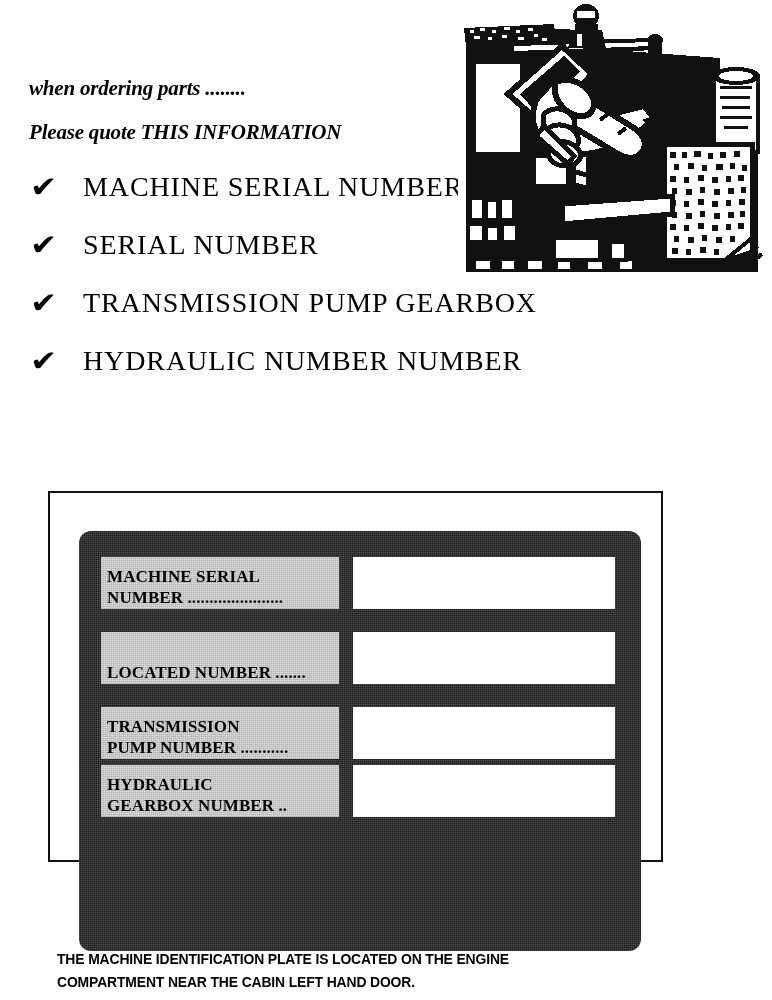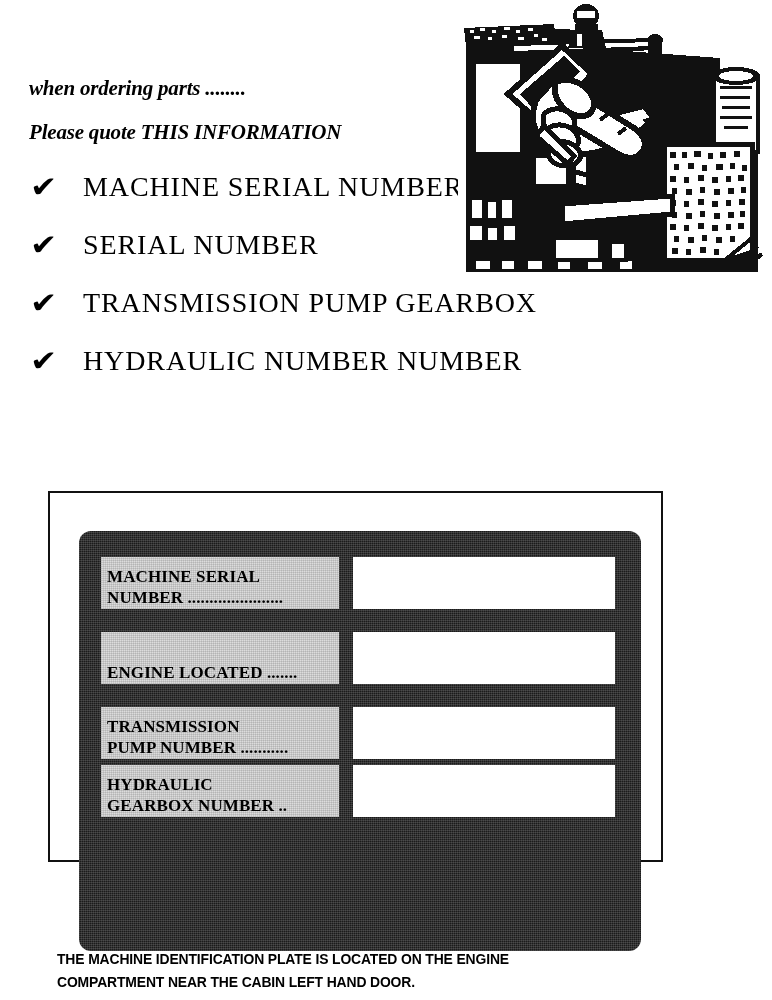--- a/index.html
+++ b/index.html
@@ -397,21 +397,21 @@
     <div class="plate-row r0">
       <div class="plate-label">
         <span class="plate-label-inner">MACHINE SERIAL
 NUMBER ......................</span>
       </div>
       <div class="plate-value"></div>
     </div>
 
     <div class="plate-row r1">
       <div class="plate-label">
-        <span class="plate-label-inner">ENGINE LOCATED .......</span>
+        <span class="plate-label-inner">LOCATED NUMBER .......</span>
       </div>
       <div class="plate-value"></div>
     </div>
 
     <div class="plate-row r2">
       <div class="plate-label">
         <span class="plate-label-inner">TRANSMISSION
 PUMP NUMBER ...........</span>
       </div>
       <div class="plate-value"></div>

